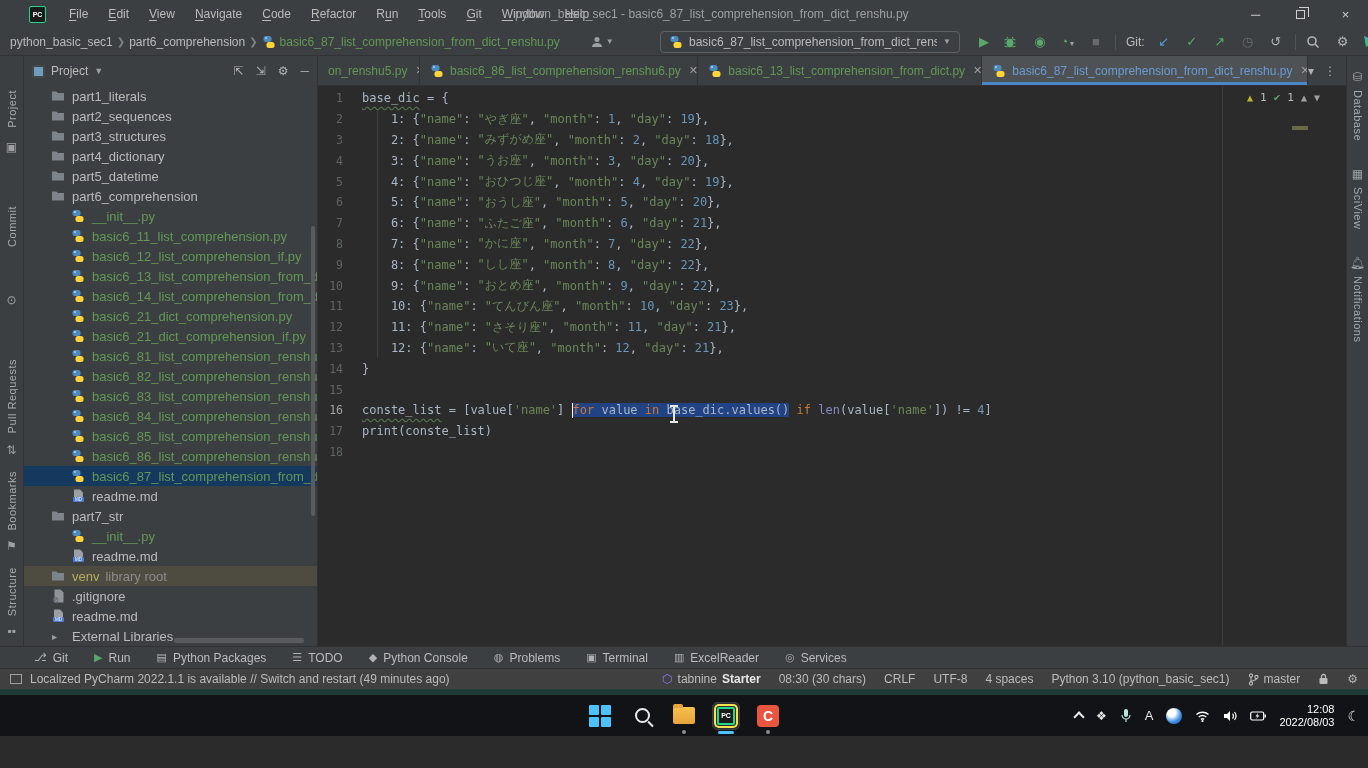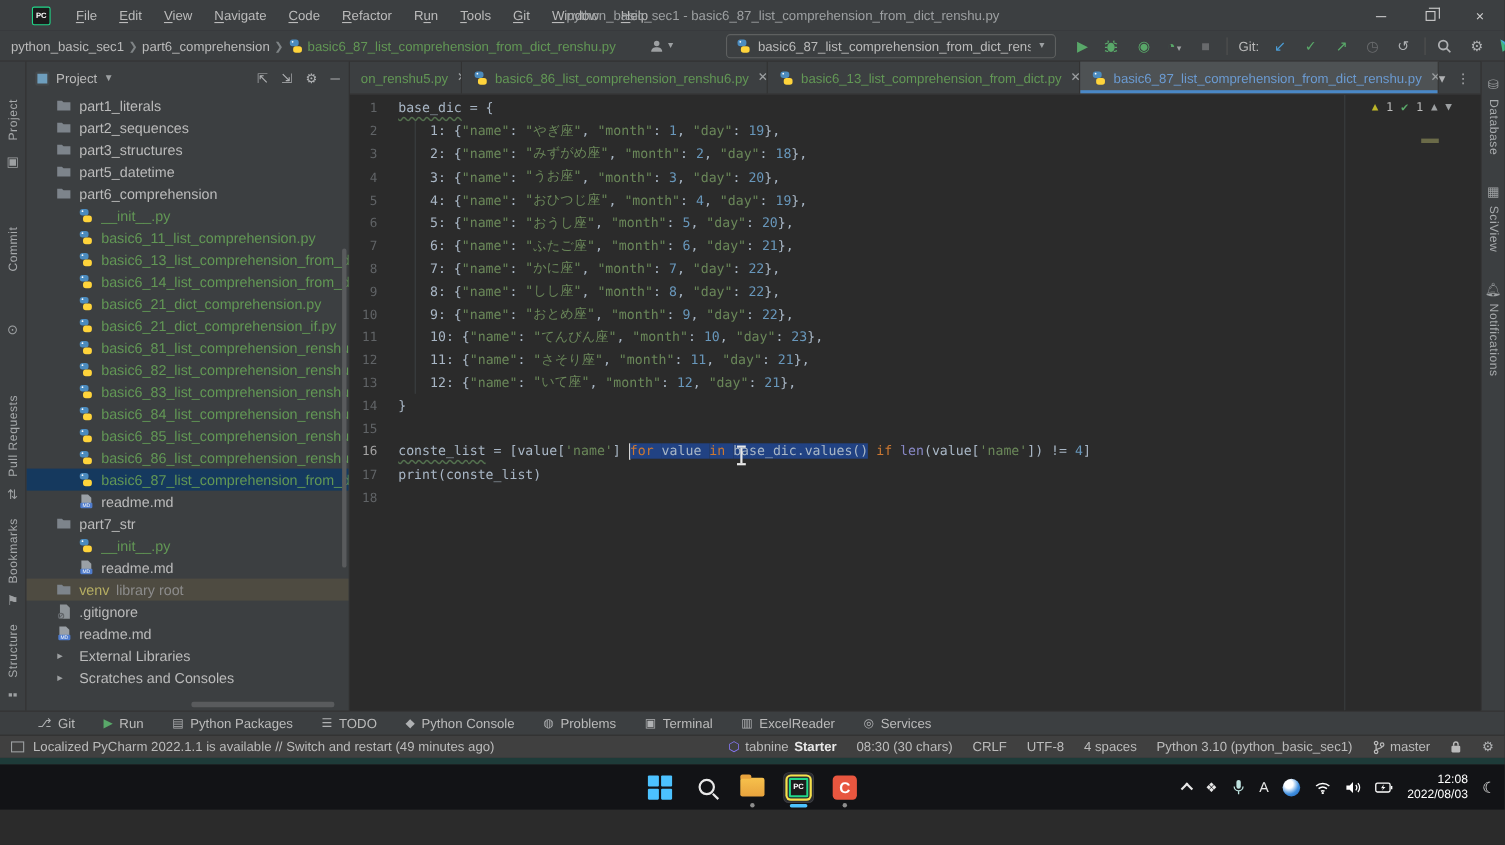--- a/index.html
+++ b/index.html
@@ -280,30 +280,40 @@
             <span class="tlabel">part3_structures</span>
           </div>
           <div class="trow" style="padding-left: 26px;">
             <span class="ticon">
               <span>
                 <svg width="14" height="12" viewBox="0 0 14 12" style="display:block">
                   <path d="M1 1.5h4.2L6.8 3H13v7.5H1z" fill="#7D848B"></path>
                 </svg>
               </span>
             </span>
-            <span class="tlabel">part5_datetime</span>
+            <span class="tlabel">part4_dictionary</span>
           </div>
           <div class="trow" style="padding-left: 26px;">
             <span class="ticon">
               <span>
                 <svg width="14" height="12" viewBox="0 0 14 12" style="display:block">
                   <path d="M1 1.5h4.2L6.8 3H13v7.5H1z" fill="#7D848B"></path>
                 </svg>
               </span>
             </span>
+            <span class="tlabel">part5_datetime</span>
+          </div>
+          <div class="trow" style="padding-left: 26px;">
+            <span class="ticon">
+              <span>
+                <svg width="14" height="12" viewBox="0 0 14 12" style="display:block">
+                  <path d="M1 1.5h4.2L6.8 3H13v7.5H1z" fill="#7D848B"></path>
+                </svg>
+              </span>
+            </span>
             <span class="tlabel">part6_comprehension</span>
           </div>
           <div class="trow" style="padding-left: 46px;">
             <span class="ticon">
               <span>
                 <svg width="14" height="14" viewBox="0 0 14 14" style="display:block">
                   <rect x="1.5" y="1" width="8" height="6" rx="2.5" fill="#4B8BBE"></rect>
                   <rect x="4.5" y="7" width="8" height="6" rx="2.5" fill="#FFD43B"></rect>
                   <circle cx="4" cy="3" r="0.8" fill="#fff"></circle>
                 </svg>
@@ -315,20 +325,32 @@
             <span class="ticon">
               <span>
                 <svg width="14" height="14" viewBox="0 0 14 14" style="display:block">
                   <rect x="1.5" y="1" width="8" height="6" rx="2.5" fill="#4B8BBE"></rect>
                   <rect x="4.5" y="7" width="8" height="6" rx="2.5" fill="#FFD43B"></rect>
                   <circle cx="4" cy="3" r="0.8" fill="#fff"></circle>
                 </svg>
               </span>
             </span>
             <span class="tlabel green">basic6_11_list_comprehension.py</span>
+          </div>
+          <div class="trow" style="padding-left: 46px;">
+            <span class="ticon">
+              <span>
+                <svg width="14" height="14" viewBox="0 0 14 14" style="display:block">
+                  <rect x="1.5" y="1" width="8" height="6" rx="2.5" fill="#4B8BBE"></rect>
+                  <rect x="4.5" y="7" width="8" height="6" rx="2.5" fill="#FFD43B"></rect>
+                  <circle cx="4" cy="3" r="0.8" fill="#fff"></circle>
+                </svg>
+              </span>
+            </span>
+            <span class="tlabel green">basic6_12_list_comprehension_if.py</span>
           </div>
           <div class="trow" style="padding-left: 46px;">
             <span class="ticon">
               <span>
                 <svg width="14" height="14" viewBox="0 0 14 14" style="display:block">
                   <rect x="1.5" y="1" width="8" height="6" rx="2.5" fill="#4B8BBE"></rect>
                   <rect x="4.5" y="7" width="8" height="6" rx="2.5" fill="#FFD43B"></rect>
                   <circle cx="4" cy="3" r="0.8" fill="#fff"></circle>
                 </svg>
               </span>

